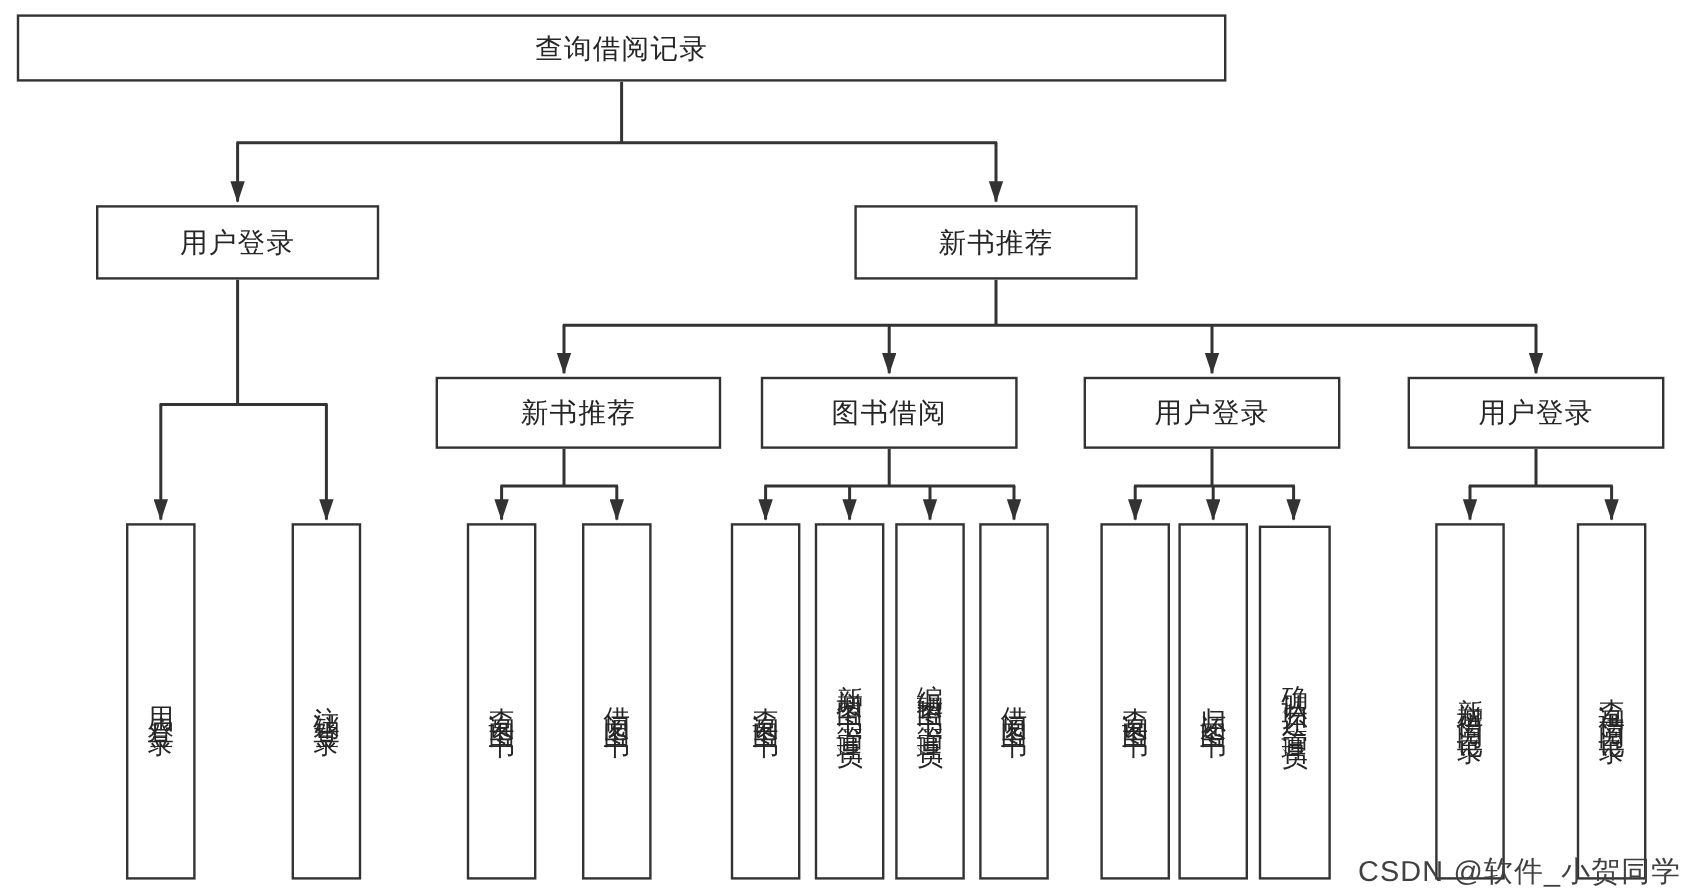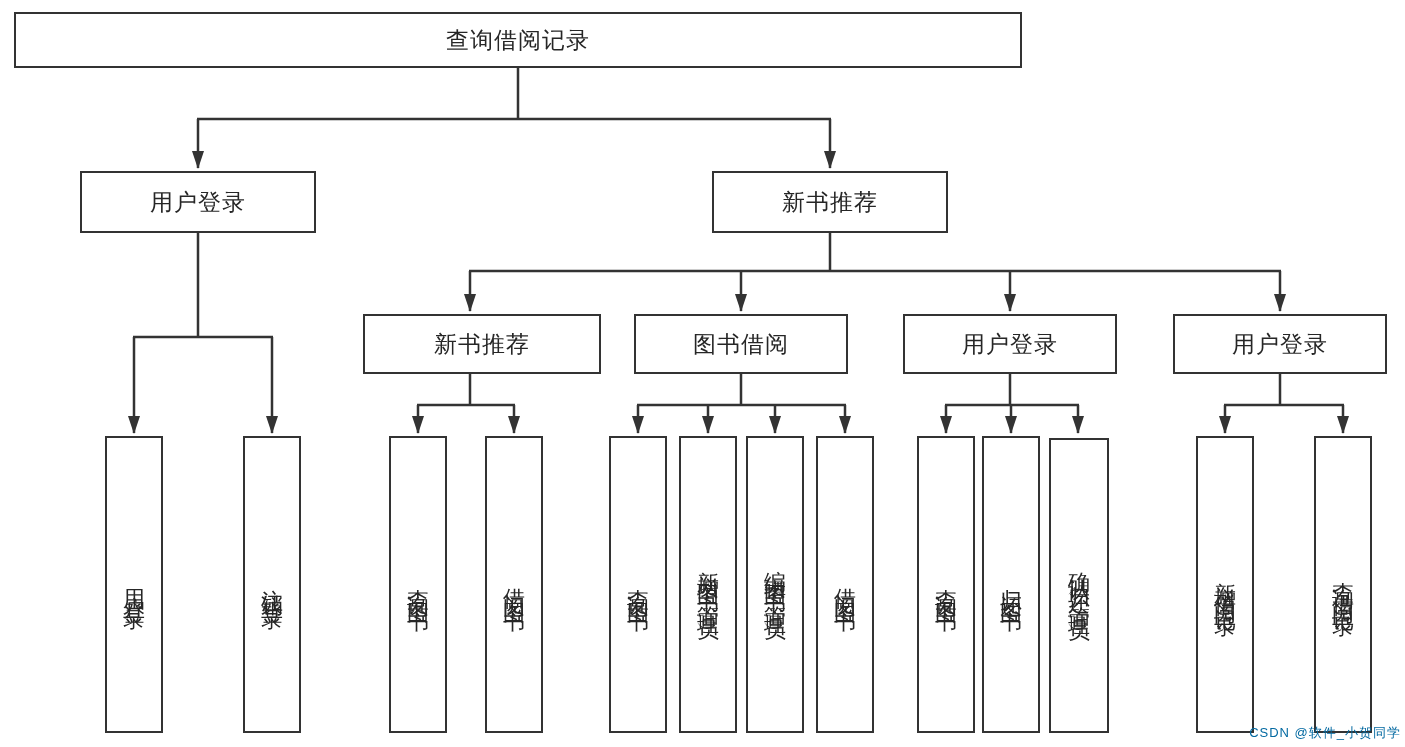--- a/index.html
+++ b/index.html
@@ -27,22 +27,22 @@
     text-orientation:mixed;
     font-size:22px;
     letter-spacing:7px;
     line-height:1;
     text-align:center;
   }
   .watermark{
     position:absolute;
     right:4px;
     bottom:5px;
-    font-size:13px;
-    color:#0369a1;
+    font-size:24px;
+    color:#404040;
     letter-spacing:1px;
     z-index:5;
     white-space:nowrap;
   }
 </style>
 </head>
 <body>
 
 <div class="stage">
 

